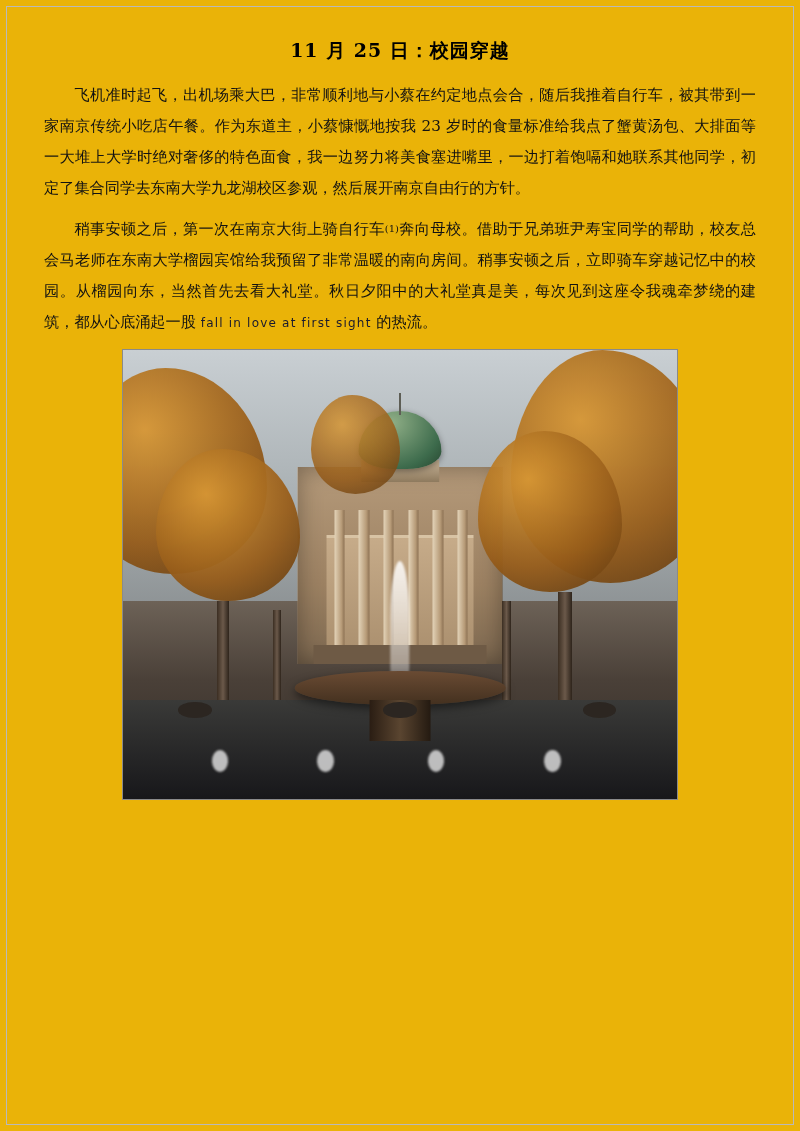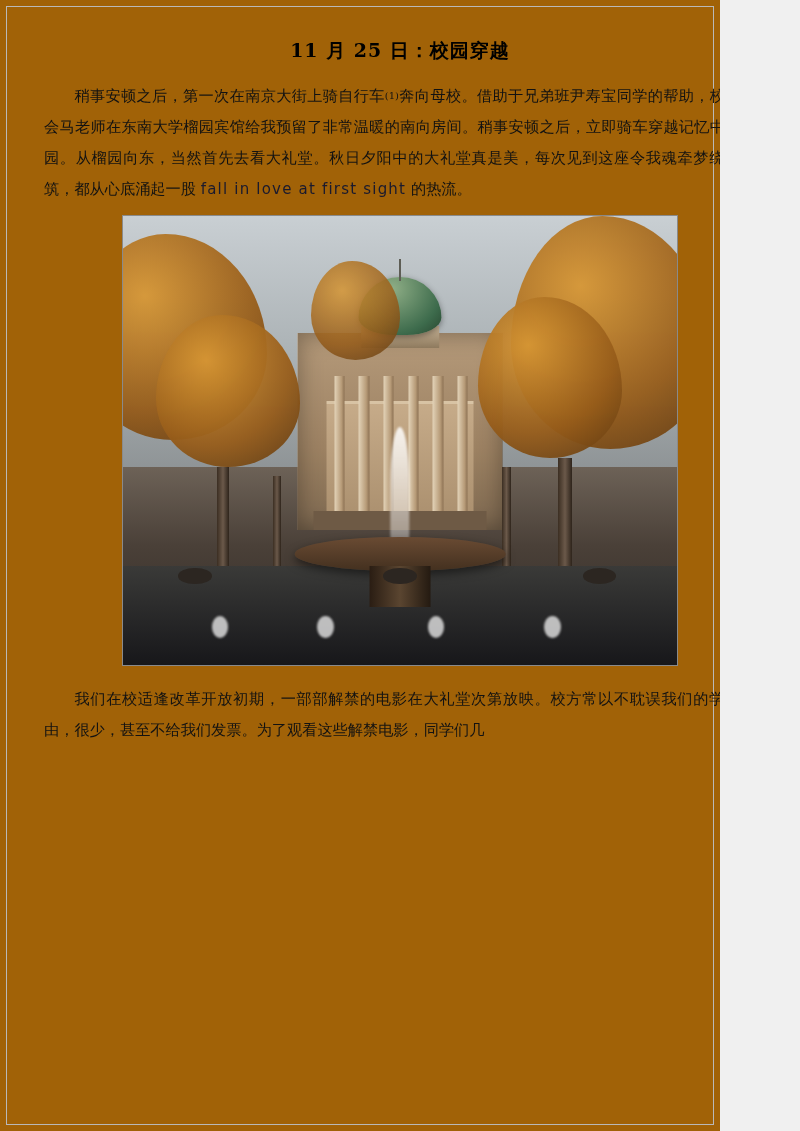--- a/index.html
+++ b/index.html
@@ -2,23 +2,23 @@
 <html><head>
 <meta charset="utf-8">
 <style>
   html, body {
     margin: 0;
     padding: 0;
     background: #f0f0f0;
   }
   .page {
     position: relative;
-    width: 720px;
+    width: 800px;
     height: 1131px;
-    background: #a16207;
+    background: #eab308;
     box-sizing: border-box;
     overflow: hidden;
     font-family: "Liberation Serif", serif;
   }
   .page-border {
     position: absolute;
     left: 6px;
     top: 6px;
     right: 6px;
     bottom: 6px;
@@ -52,21 +52,21 @@
   }
   .b {
     font-weight: normal;
   }
   .sup {
     font-size: 10px;
     vertical-align: 2px;
   }
   .en {
     font-family: "DejaVu Sans", sans-serif;
-    font-size: 15px;
+    font-size: 12px;
     letter-spacing: 1.2px;
     color: #1a1a2e;
   }
   .figure-wrap {
     margin: 10px 0 14px 0;
     text-align: center;
   }
   .photo {
     position: relative;
     display: inline-block;
@@ -221,20 +221,21 @@
 </head>
 <body>
 
 <div class="page">
   <div class="page-border"></div>
 
   <div class="content">
 
     <h1 class="doc-title">11 月 25 日：校园穿越</h1>
 
+    <p class="para">飞机准时起飞，出机场乘大巴，非常顺利地与小蔡在约定地点会合，随后我推着自行车，被其带到一家南京传统小吃店午餐。作为东道主，小蔡慷慨地按我 23 岁时的食量标准给我点了蟹黄汤包、大排面等一大堆上大学时绝对奢侈的特色面食，我一边努力将美食塞进嘴里，一边打着饱嗝和她联系其他同学，初定了集合同学去东南大学九龙湖校区参观，然后展开南京自由行的方针。</p>
 
     <p class="para">
       <span>稍事安顿之后，</span><span class="b">第一次在南京大街上骑自行车</span><span class="sup">(1)</span><span>奔向母校。借助于兄弟班尹寿宝同学的帮助，校友总会马老师在东南大学榴园宾馆给我预留了非常温暖的南向房间。稍事安顿之后，立即骑车穿越记忆中的校园。从榴园向东，当然首先去看大礼堂。秋日夕阳中的大礼堂真是美，每次见到这座令我魂牵梦绕的建筑，都从心底涌起一股 </span><span class="en">fall in love at first sight</span><span> 的热流。</span>
     </p>
 
     <div class="figure-wrap">
       <div class="photo">
         <div class="sky"></div>
         <div class="ground"></div>
 
@@ -273,16 +274,15 @@
         <div class="spout" style="left:16%"></div>
         <div class="spout" style="left:35%"></div>
         <div class="spout" style="left:55%"></div>
         <div class="spout" style="left:76%"></div>
         <div class="rock" style="left:10%"></div>
         <div class="rock" style="left:47%"></div>
         <div class="rock" style="left:83%"></div>
       </div>
     </div>
 
-    <p class="para">我们在校适逢改革开放初期，一部部解禁的电影在大礼堂次第放映。校方常以不耽误我们的学习为由，很少，甚至不给我们发票。为了观看这些解禁电影，同学们几</p>
 
   </div>
 </div>
 
 </body></html>

